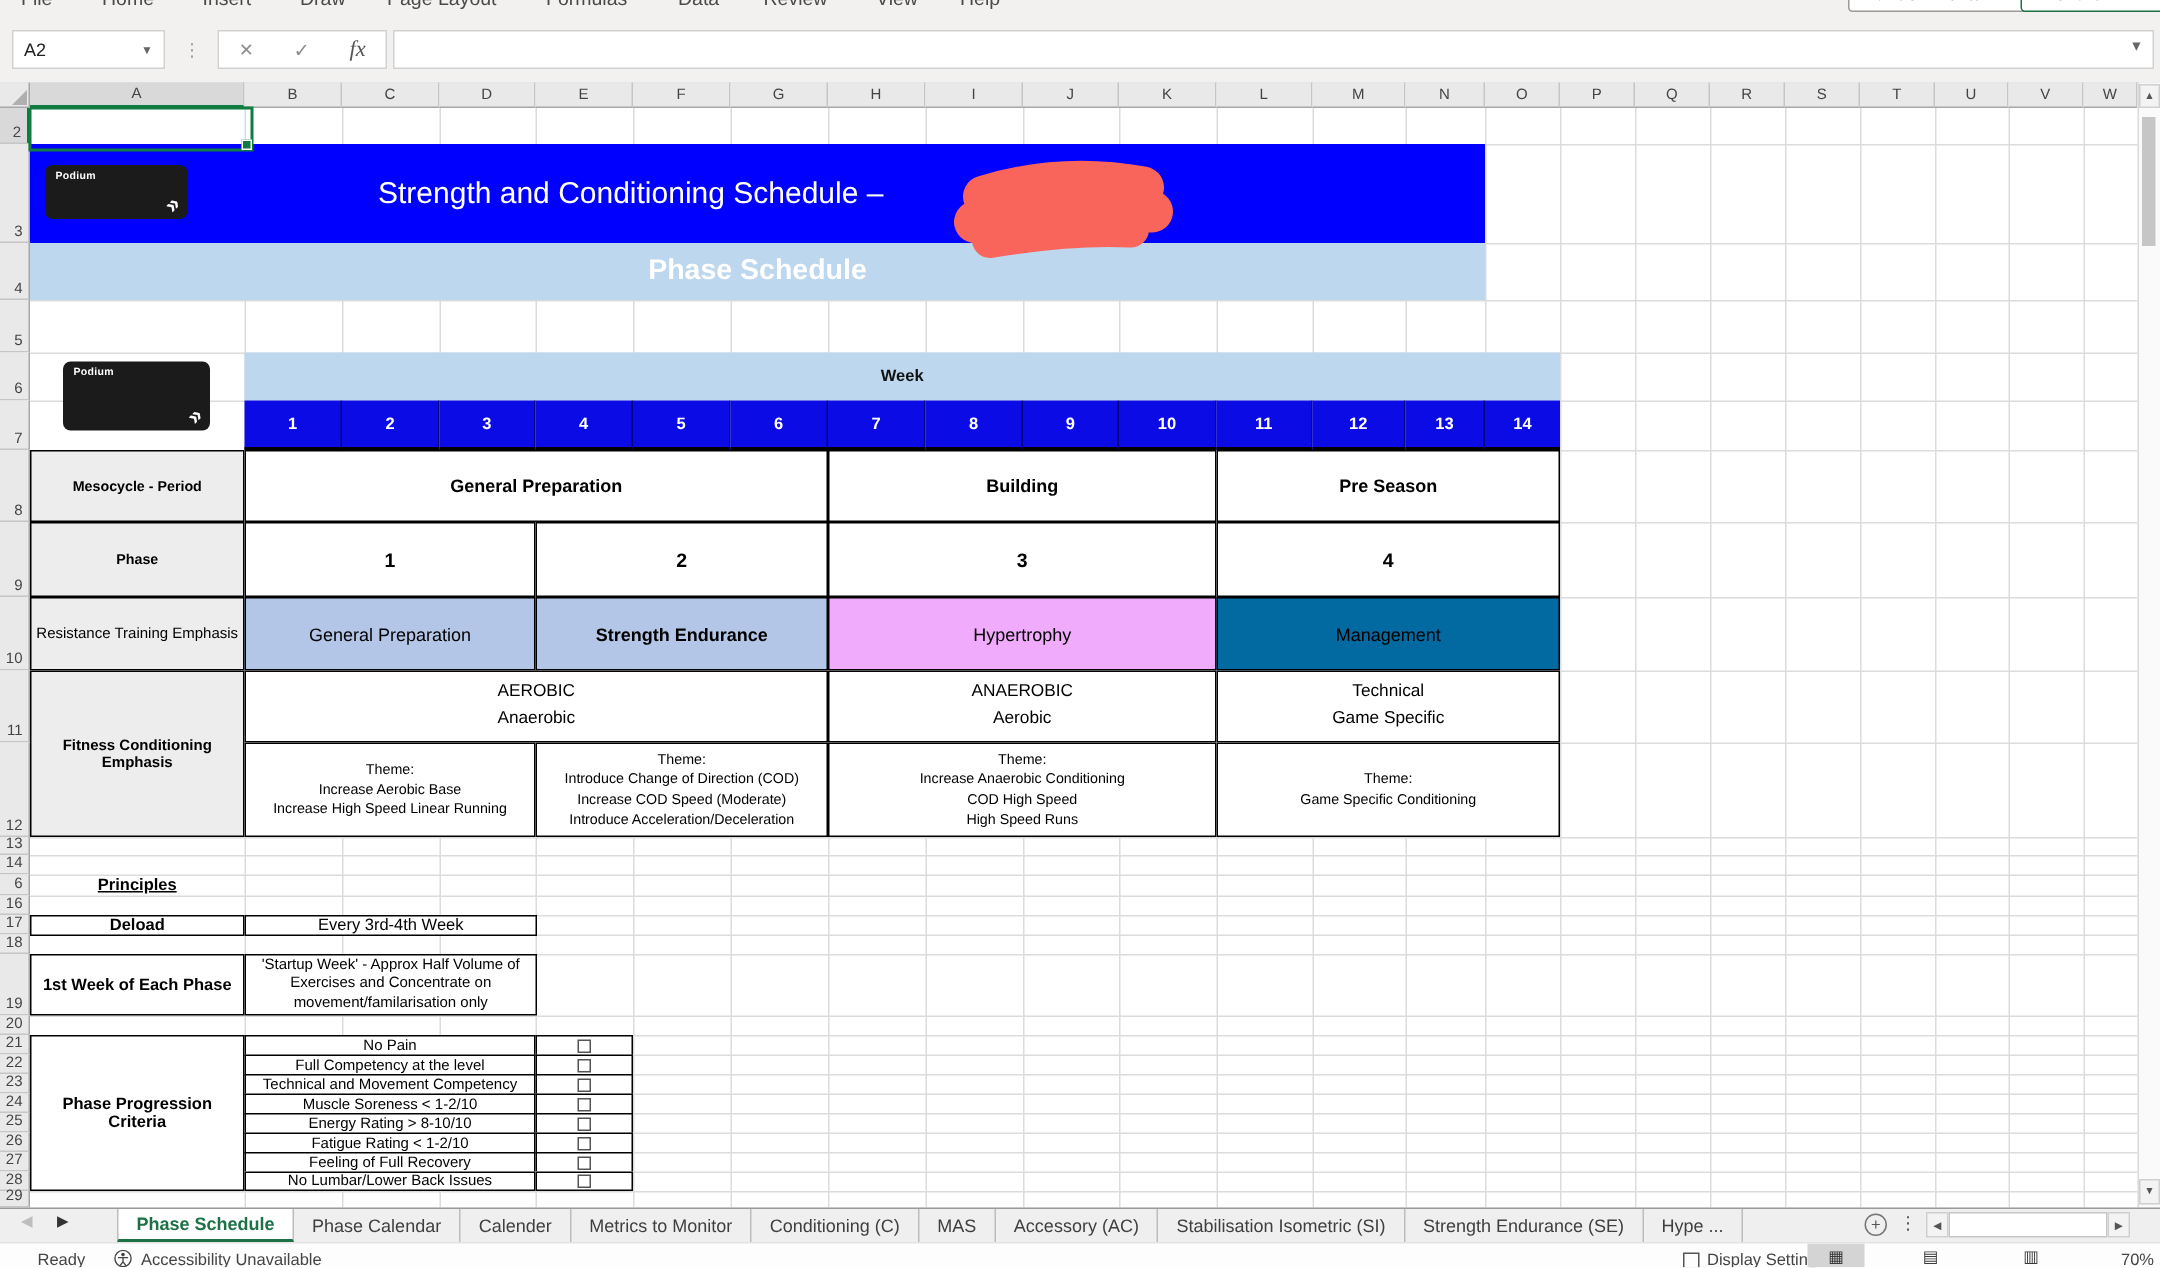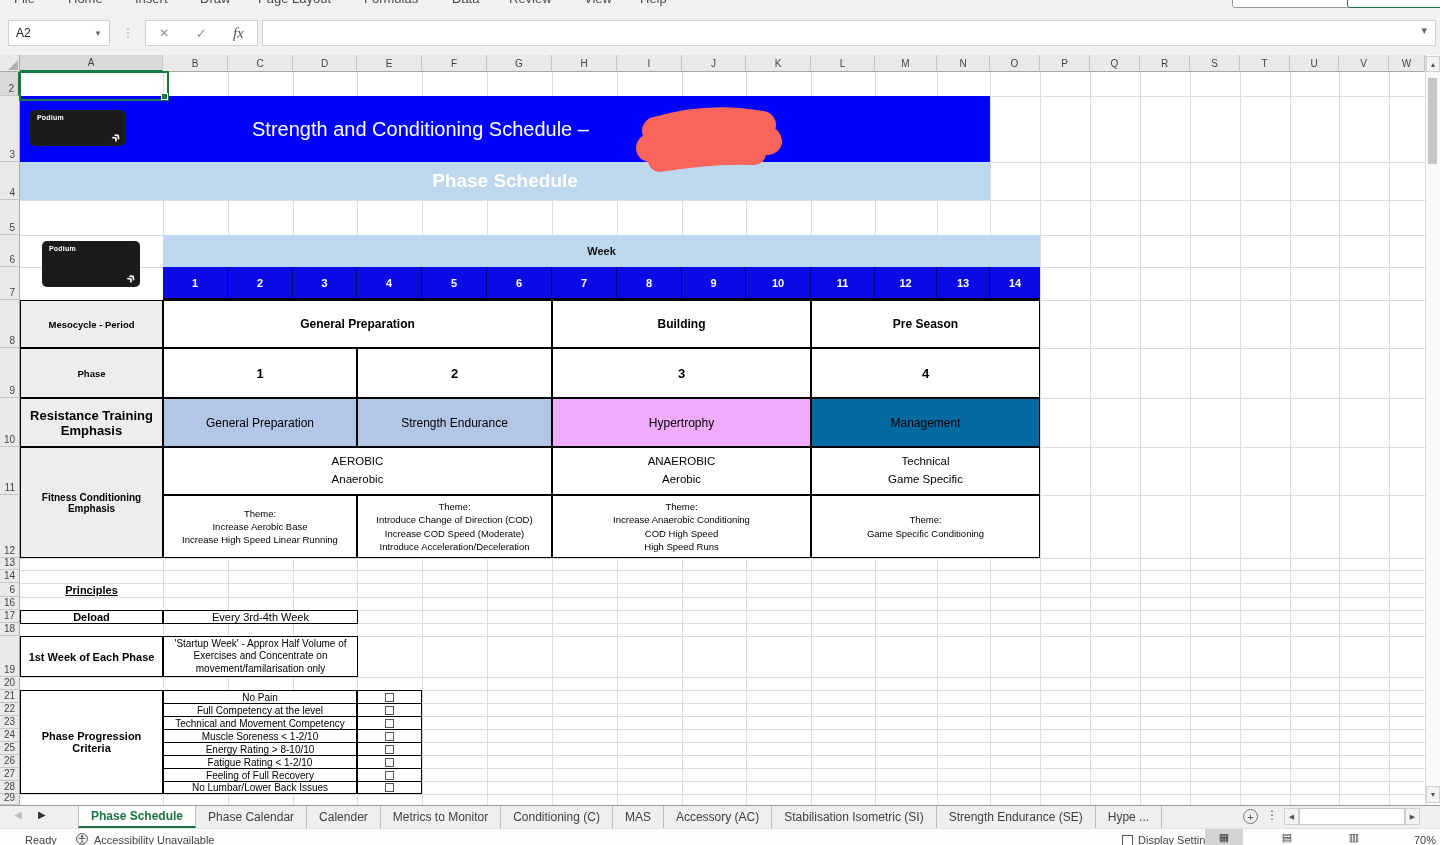--- a/index.html
+++ b/index.html
@@ -264,23 +264,23 @@
       <div class="abs cc" style="left: 990px; top: 267px; width: 50px; height: 33px; background: rgb(11, 11, 230); color: rgb(255, 255, 255); font-size: 11px; font-weight: bold; border-bottom: 2px solid rgb(0, 0, 0);">14</div>
       <div class="abs cc" style="left: 20px; top: 300px; width: 143px; height: 48px; background: rgb(237, 237, 237); border: 1.5px solid rgb(0, 0, 0); font-size: 9.5px; font-weight: bold;">Mesocycle - Period</div>
       <div class="abs cc" style="left: 163px; top: 300px; width: 389px; height: 48px; background: rgb(255, 255, 255); border: 1.5px solid rgb(0, 0, 0); font-size: 12px; font-weight: bold;">General Preparation</div>
       <div class="abs cc" style="left: 552px; top: 300px; width: 259px; height: 48px; background: rgb(255, 255, 255); border: 1.5px solid rgb(0, 0, 0); font-size: 12px; font-weight: bold;">Building</div>
       <div class="abs cc" style="left: 811px; top: 300px; width: 229px; height: 48px; background: rgb(255, 255, 255); border: 1.5px solid rgb(0, 0, 0); font-size: 12px; font-weight: bold;">Pre Season</div>
       <div class="abs cc" style="left: 20px; top: 348px; width: 143px; height: 50px; background: rgb(237, 237, 237); border: 1.5px solid rgb(0, 0, 0); font-size: 9.5px; font-weight: bold;">Phase</div>
       <div class="abs cc" style="left: 163px; top: 348px; width: 194px; height: 50px; background: rgb(255, 255, 255); border: 1.5px solid rgb(0, 0, 0); font-size: 13px; font-weight: bold;">1</div>
       <div class="abs cc" style="left: 357px; top: 348px; width: 195px; height: 50px; background: rgb(255, 255, 255); border: 1.5px solid rgb(0, 0, 0); font-size: 13px; font-weight: bold;">2</div>
       <div class="abs cc" style="left: 552px; top: 348px; width: 259px; height: 50px; background: rgb(255, 255, 255); border: 1.5px solid rgb(0, 0, 0); font-size: 13px; font-weight: bold;">3</div>
       <div class="abs cc" style="left: 811px; top: 348px; width: 229px; height: 50px; background: rgb(255, 255, 255); border: 1.5px solid rgb(0, 0, 0); font-size: 13px; font-weight: bold;">4</div>
-      <div class="abs cc" style="left: 20px; top: 398px; width: 143px; height: 49px; background: rgb(237, 237, 237); border: 1.5px solid rgb(0, 0, 0); font-size: 13px; font-weight: bold;">Resistance Training Emphasis</div>
+      <div class="abs cc" style="left: 20px; top: 398px; width: 143px; height: 49px; background: rgb(237, 237, 237); border: 1.5px solid rgb(0, 0, 0); font-size: 10px; font-weight: normal;">Resistance Training Emphasis</div>
       <div class="abs cc" style="left: 163px; top: 398px; width: 194px; height: 49px; background: rgb(180, 198, 231); border: 1.5px solid rgb(0, 0, 0); font-size: 12px; font-weight: normal;">General Preparation</div>
-      <div class="abs cc" style="left: 357px; top: 398px; width: 195px; height: 49px; background: rgb(180, 198, 231); border: 1.5px solid rgb(0, 0, 0); font-size: 12px; font-weight: normal;">Strength Endurance</div>
+      <div class="abs cc" style="left: 357px; top: 398px; width: 195px; height: 49px; background: rgb(180, 198, 231); border: 1.5px solid rgb(0, 0, 0); font-size: 12px; font-weight: bold;">Strength Endurance</div>
       <div class="abs cc" style="left: 552px; top: 398px; width: 259px; height: 49px; background: #f0abfc; border: 1.5px solid rgb(0, 0, 0); font-size: 12px; font-weight: normal;">Hypertrophy</div>
       <div class="abs cc" style="left: 811px; top: 398px; width: 229px; height: 49px; background: #0369a1; border: 1.5px solid rgb(0, 0, 0); font-size: 12px; font-weight: normal;">Management</div>
       <div class="abs cc" style="left: 20px; top: 447px; width: 143px; height: 111px; background: rgb(237, 237, 237); border: 1.5px solid rgb(0, 0, 0); font-size: 10px; font-weight: bold;">Fitness Conditioning Emphasis</div>
       <div class="abs cc" style="left: 163px; top: 447px; width: 389px; height: 48px; background: rgb(255, 255, 255); border: 1.5px solid rgb(0, 0, 0); font-size: 11.5px; line-height: 1.55; flex-direction: column;">
         <div>AEROBIC</div>
         <div>Anaerobic</div>
       </div>
       <div class="abs cc" style="left: 552px; top: 447px; width: 259px; height: 48px; background: rgb(255, 255, 255); border: 1.5px solid rgb(0, 0, 0); font-size: 11.5px; line-height: 1.55; flex-direction: column;">
         <div>ANAEROBIC</div>
         <div>Aerobic</div>

